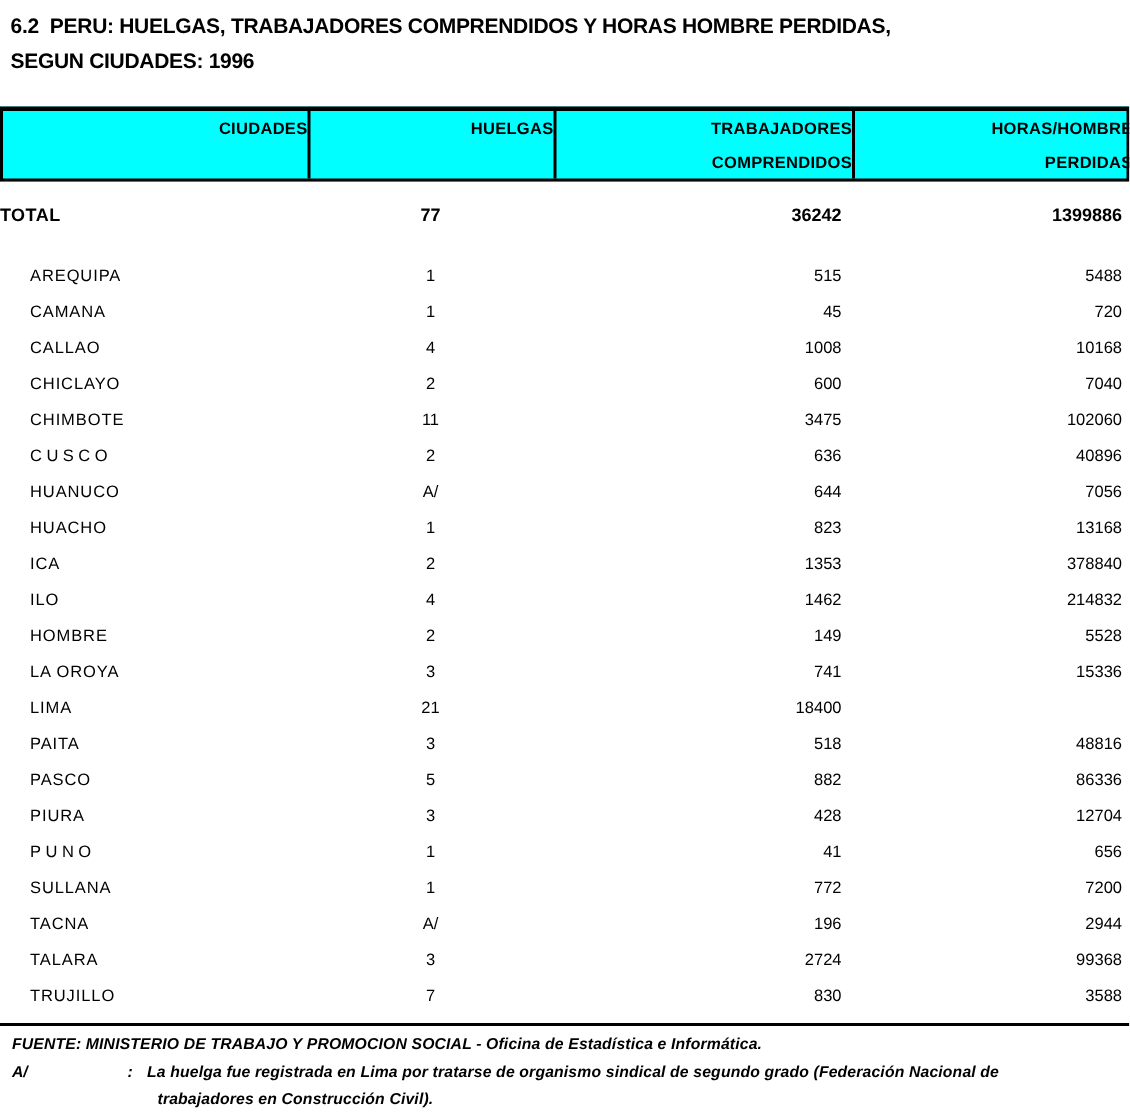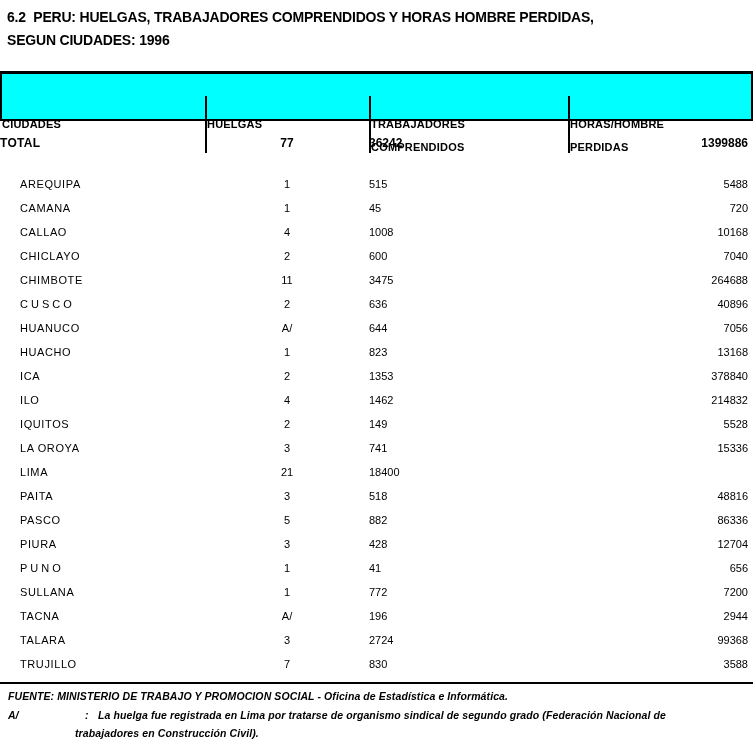--- a/index.html
+++ b/index.html
@@ -17,50 +17,50 @@
     display:grid;
     grid-template-columns:205px 164px 199px 185px;
     height:50px;
     border-top:3px solid #000;
     border-bottom:2px solid #000;
     border-left:2px solid #000;
     border-right:2px solid #000;
   }
   .thead .hcell {
     border-right:2px solid #000;
-    display:flex; flex-direction:column; align-items:flex-start;
-    padding-top:22px; row-gap:11px;margin-top:22px;
+    display:flex; flex-direction:column; align-items:flex-end;
+    padding-top:6px; row-gap:11px;
   }
   .thead .hcell:last-child { border-right:none; }
   .thead .hline { font-size:11px; font-weight:bold; line-height:12px; letter-spacing:0.2px; }
 
   
   .rgrid { display:grid; grid-template-columns:205px 164px 199px 185px; }
   .c1 { text-align:left;  padding-left:20px;  letter-spacing:0.6px; }
   .c2 { text-align:center; }
-  .c3 { text-align:left; padding-right:7px; }
+  .c3 { text-align:right; padding-right:7px; }
   .c4 { text-align:right; padding-right:5px; }
 
   
   .total-row { margin-top:15px; height:20px; font-size:12px; font-weight:bold; }
   .total-row .c1 { padding-left:0; letter-spacing:0.3px; }
 
   
   .tbody { margin-top:22px; }
   .trow { height:24px; font-size:11px; align-items:flex-start; }
   .trow > div { line-height:13px; }
   .c1.spaced { letter-spacing:3px; }
 
   
   .bottom-rule { height:2px; background:#000; width:753px; }
   .footer { font-size:10.5px; font-weight:bold; font-style:italic; }
   .fuente { margin-top:5px; padding-left:8px; line-height:14px; letter-spacing:0.1px; }
   .note { margin-top:5px; padding-left:8px; display:grid; grid-template-columns:77px 13px auto; line-height:14px; }
   .note .ntext { letter-spacing:0.1px; }
-  .note2 { padding-left:75px; margin-top:4px; line-height:14px; letter-spacing:0.1px; }
+  .note2 { padding-left:105px; margin-top:4px; line-height:14px; letter-spacing:0.1px; }
 </style>
 </head>
 <body>
 
 <div class="page">
 
   <div class="title">
     <div>6.2  PERU: HUELGAS, TRABAJADORES COMPRENDIDOS Y HORAS HOMBRE PERDIDAS,</div>
     <div>SEGUN CIUDADES: 1996</div>
   </div>
@@ -113,21 +113,21 @@
       <div class="trow rgrid">
         <div class="c1">CHICLAYO</div>
         <div class="c2">2</div>
         <div class="c3">600</div>
         <div class="c4">7040</div>
       </div>
       <div class="trow rgrid">
         <div class="c1">CHIMBOTE</div>
         <div class="c2">11</div>
         <div class="c3">3475</div>
-        <div class="c4">264688</div>
+        <div class="c4">102060</div>
       </div>
       <div class="trow rgrid">
         <div class="c1 spaced">CUSCO</div>
         <div class="c2">2</div>
         <div class="c3">636</div>
         <div class="c4">40896</div>
       </div>
       <div class="trow rgrid">
         <div class="c1">HUANUCO</div>
         <div class="c2">A/</div>
@@ -146,21 +146,21 @@
         <div class="c3">1353</div>
         <div class="c4">378840</div>
       </div>
       <div class="trow rgrid">
         <div class="c1">ILO</div>
         <div class="c2">4</div>
         <div class="c3">1462</div>
         <div class="c4">214832</div>
       </div>
       <div class="trow rgrid">
-        <div class="c1">IQUITOS</div>
+        <div class="c1">HOMBRE</div>
         <div class="c2">2</div>
         <div class="c3">149</div>
         <div class="c4">5528</div>
       </div>
       <div class="trow rgrid">
         <div class="c1">LA OROYA</div>
         <div class="c2">3</div>
         <div class="c3">741</div>
         <div class="c4">15336</div>
       </div>

